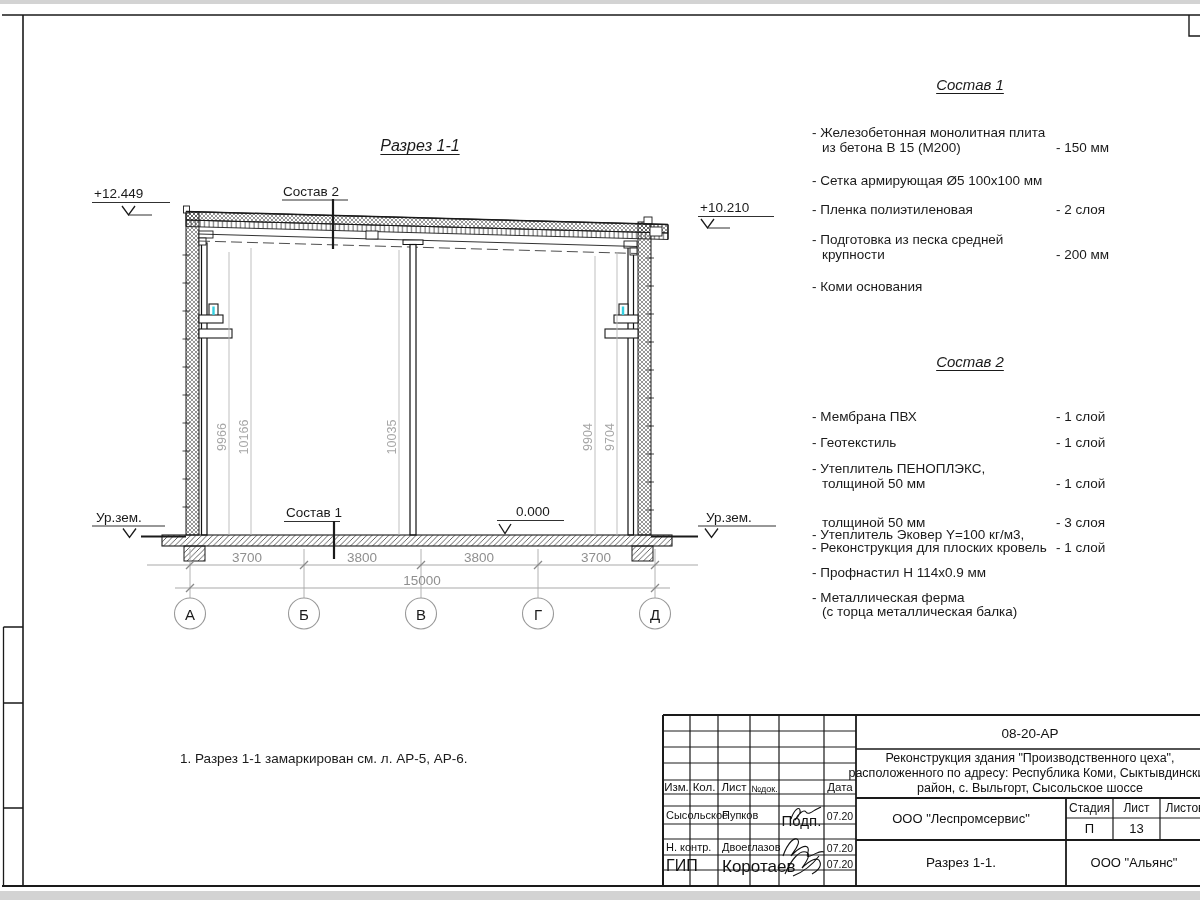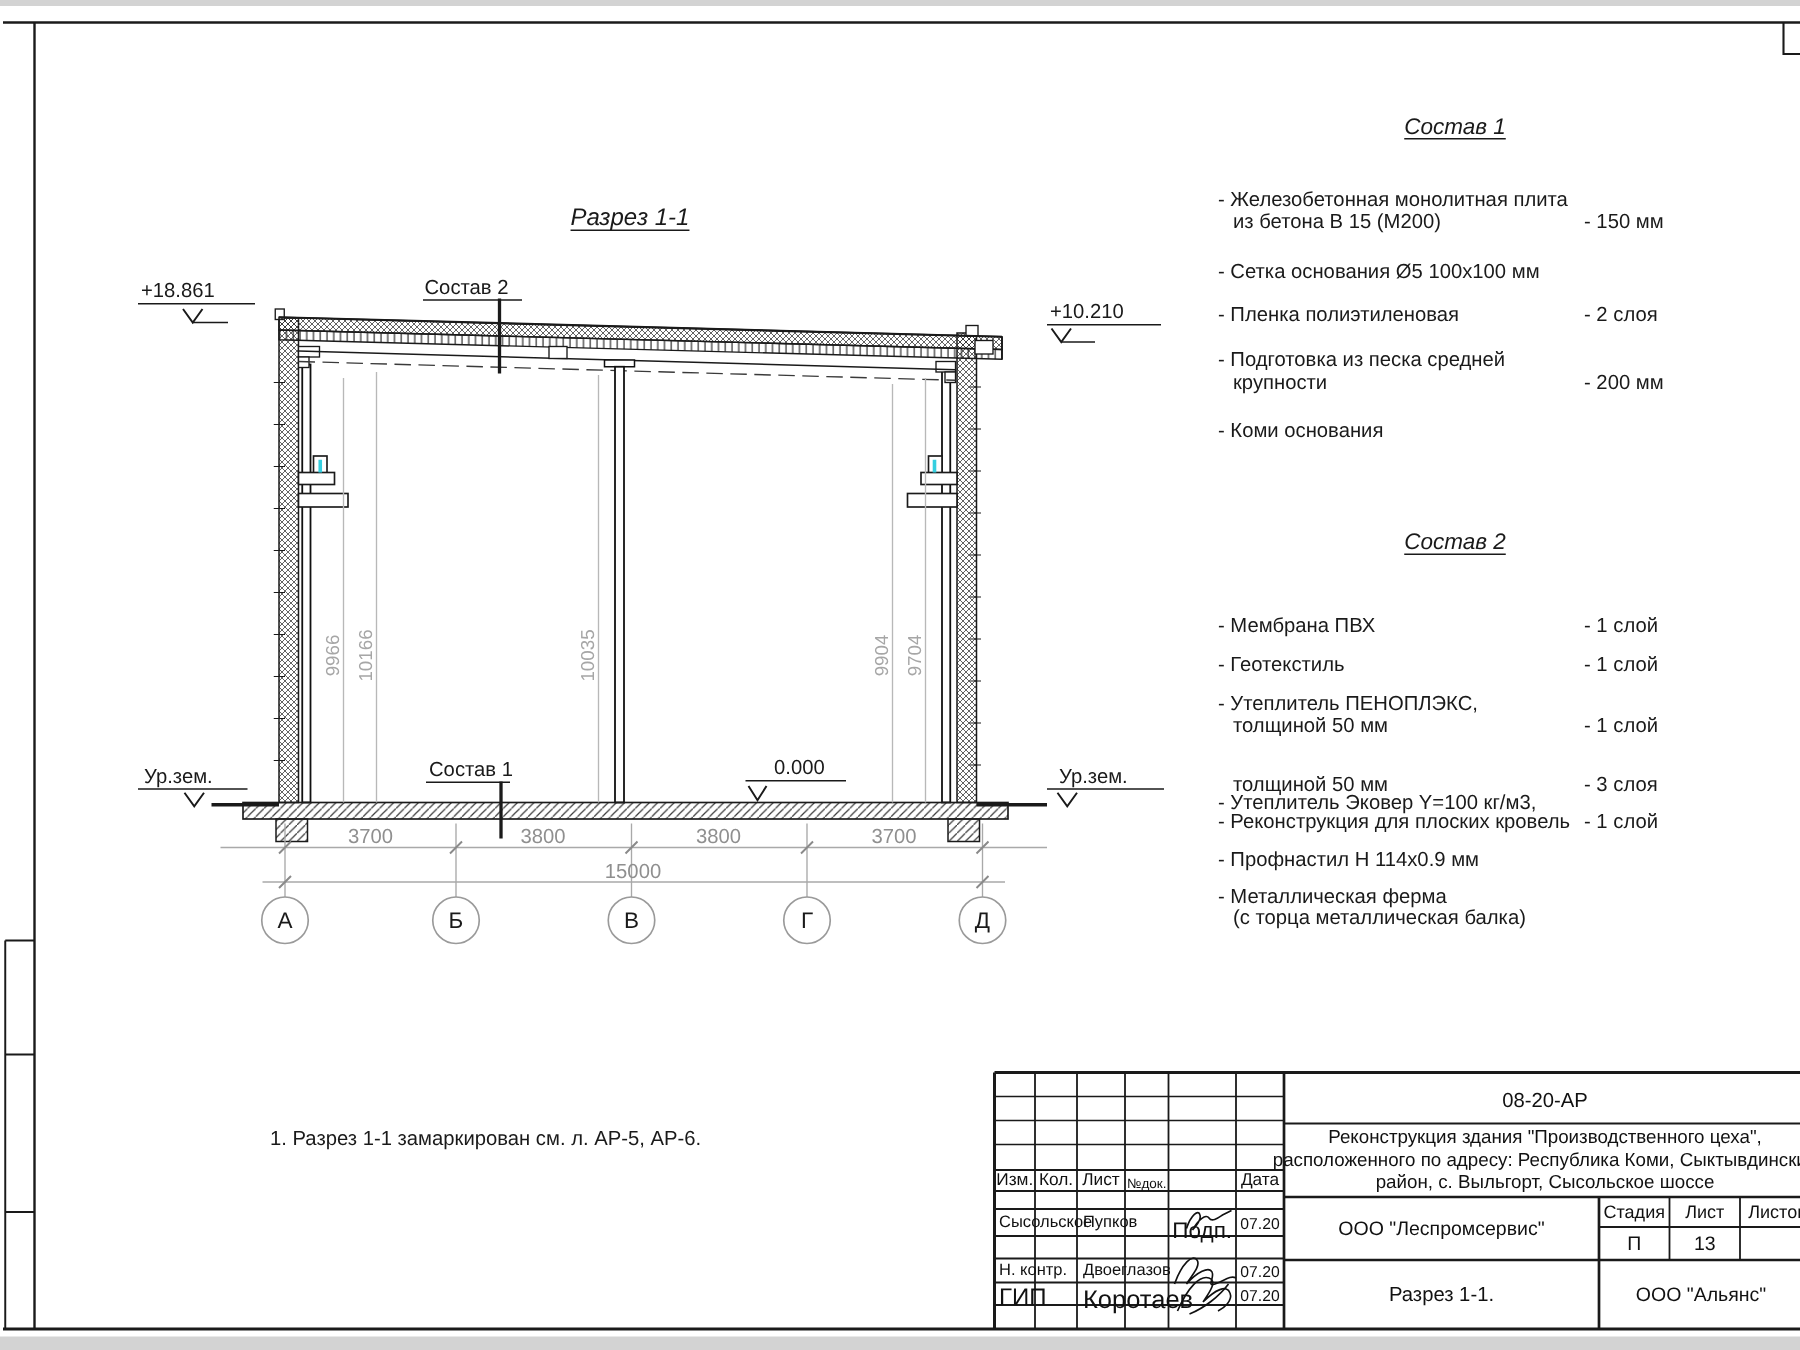--- a/index.html
+++ b/index.html
@@ -158,21 +158,21 @@
       <path d="M791 819 C794 810,799 806,800 810 C801 813,797 818,795 820 C799 813,804 809,806 812 C808 815,812 812,815 810 L821 807"></path>
       <path d="M783 856 C788 842,795 836,798 840 C801 844,793 852,791 856 C798 848,806 844,808 848 C810 852,804 858,810 856 C816 854,820 850,824 852"></path>
       <path d="M785 874 C792 858,800 850,806 852 C812 854,806 862,802 868 C810 860,818 856,820 862 C822 867,816 872,812 874"></path>
       <path d="M793 876 C803 872,813 864,819 856"></path>
     </g>
   </svg>
 
   <div class="t i u c" style="left:420px;top:137px;font-size:16px">Разрез 1-1</div>
   <div class="t" style="left:283px;top:185px">Состав 2</div>
   <div class="t" style="left:286px;top:506px">Состав 1</div>
-  <div class="t" style="left:94px;top:187px">+18.861</div>
+  <div class="t" style="left:94px;top:187px">+12.449</div>
   <div class="t" style="left:700px;top:201px">+10.210</div>
   <div class="t" style="left:516px;top:505px">0.000</div>
   <div class="t" style="left:96px;top:511px">Ур.зем.</div>
   <div class="t" style="left:706px;top:511px">Ур.зем.</div>
 
   <div class="vdim" style="left:222px;top:437px">9966</div>
   <div class="vdim" style="left:244px;top:437px">10166</div>
   <div class="vdim" style="left:392px;top:437px">10035</div>
   <div class="vdim" style="left:588px;top:437px">9904</div>
   <div class="vdim" style="left:610px;top:437px">9704</div>
@@ -188,21 +188,21 @@
   <div class="ax" style="left:421px;top:614px">В</div>
   <div class="ax" style="left:538px;top:614px">Г</div>
   <div class="ax" style="left:655px;top:614px">Д</div>
 
   <div class="t" style="left:180px;top:752px">1. Разрез 1-1 замаркирован см. л. АР-5, АР-6.</div>
 
   <div class="t i u c" style="left:970px;top:77px;font-size:15px">Состав 1</div>
   <div class="t" style="left:812px;top:126px">- Железобетонная  монолитная плита</div>
   <div class="t" style="left:822px;top:141px">из бетона В 15 (М200)</div>
   <div class="t" style="left:1056px;top:141px">- 150 мм</div>
-  <div class="t" style="left:812px;top:174px">- Сетка основания Ø5 100x100 мм</div>
+  <div class="t" style="left:812px;top:174px">- Сетка армирующая Ø5 100x100 мм</div>
   <div class="t" style="left:812px;top:203px">- Пленка полиэтиленовая</div>
   <div class="t" style="left:1056px;top:203px">-  2 слоя</div>
   <div class="t" style="left:812px;top:233px">- Подготовка из песка средней</div>
   <div class="t" style="left:822px;top:248px">крупности</div>
   <div class="t" style="left:1056px;top:248px">- 200 мм</div>
   <div class="t" style="left:812px;top:280px">- Коми основания</div>
 
   <div class="t i u c" style="left:970px;top:354px;font-size:15px">Состав 2</div>
   <div class="t" style="left:812px;top:410px">- Мембрана ПВХ</div>
   <div class="t" style="left:1056px;top:410px">- 1 слой</div>

